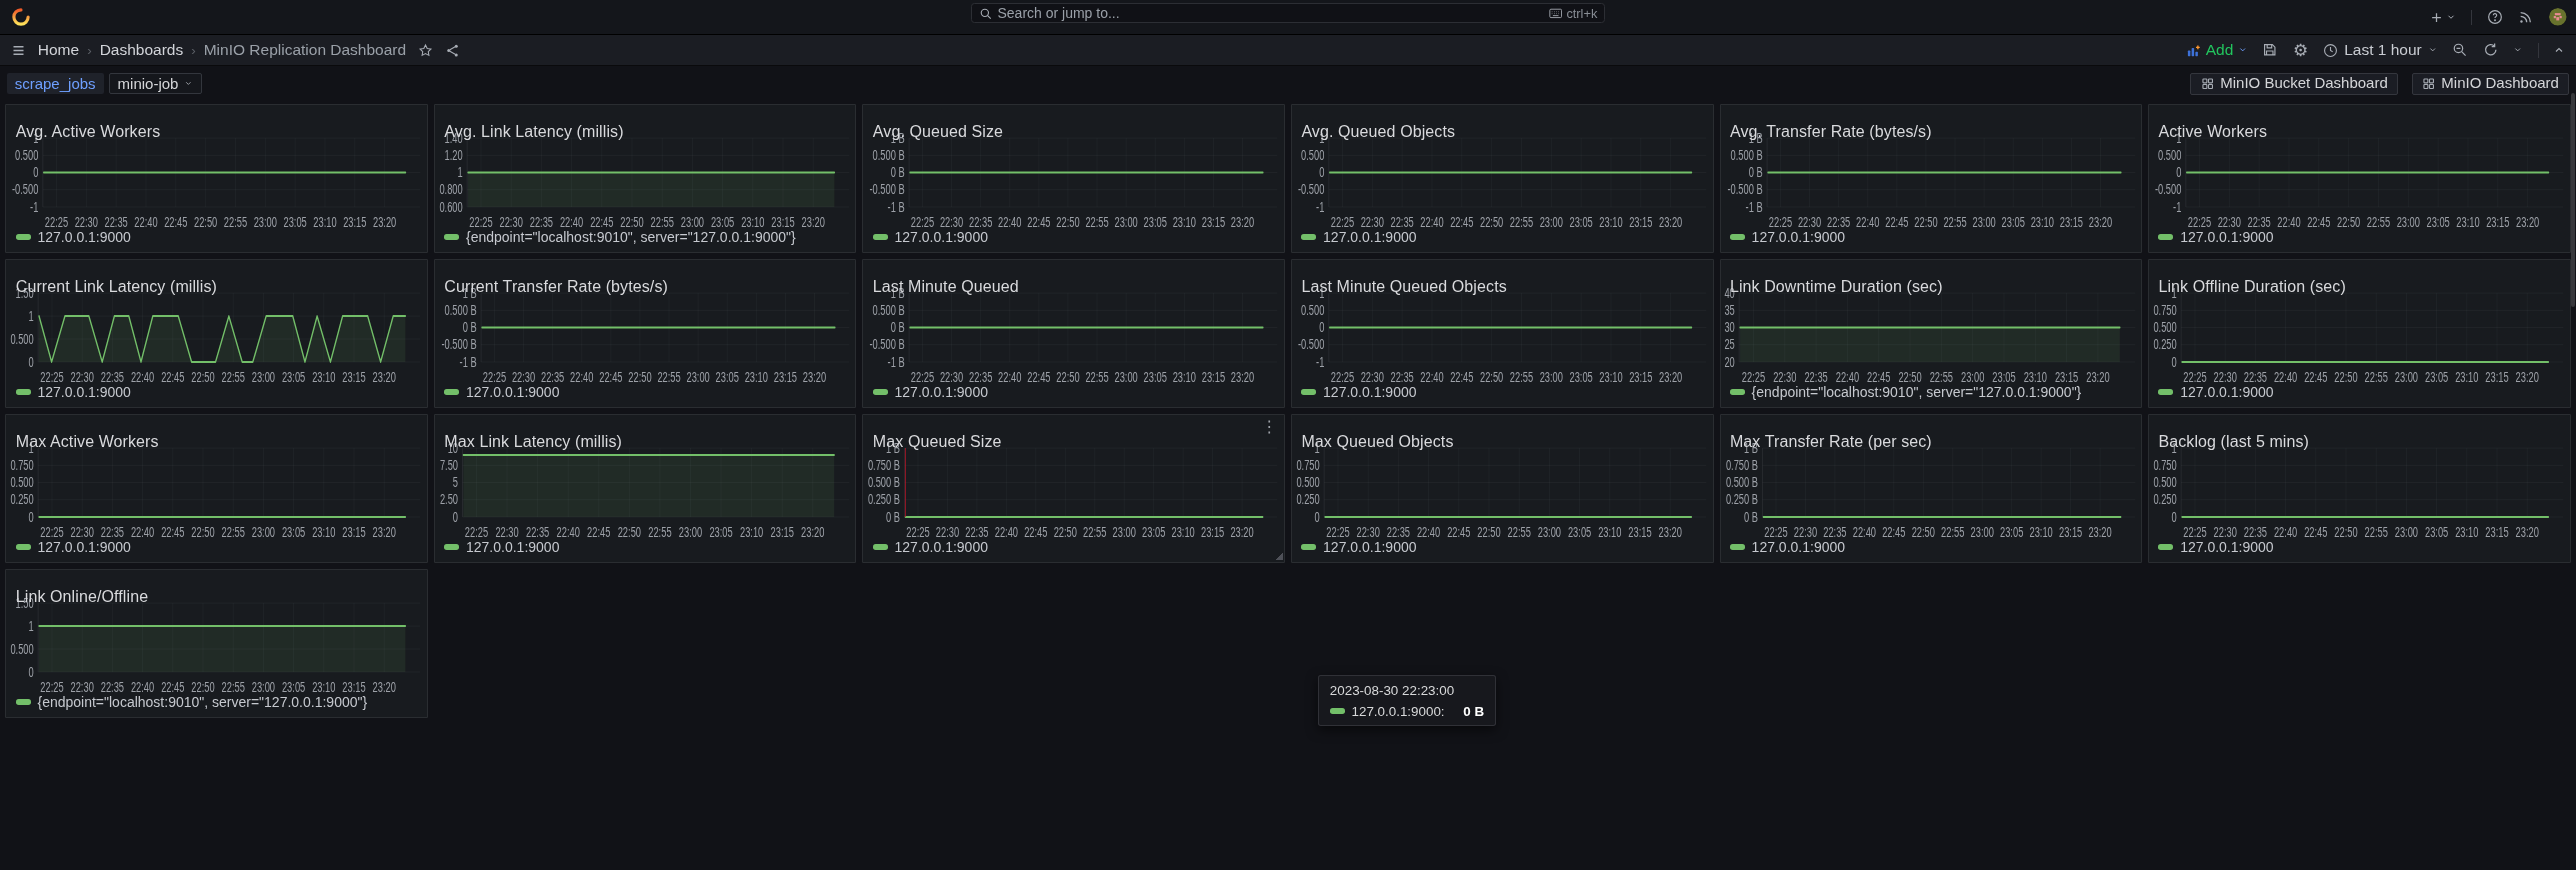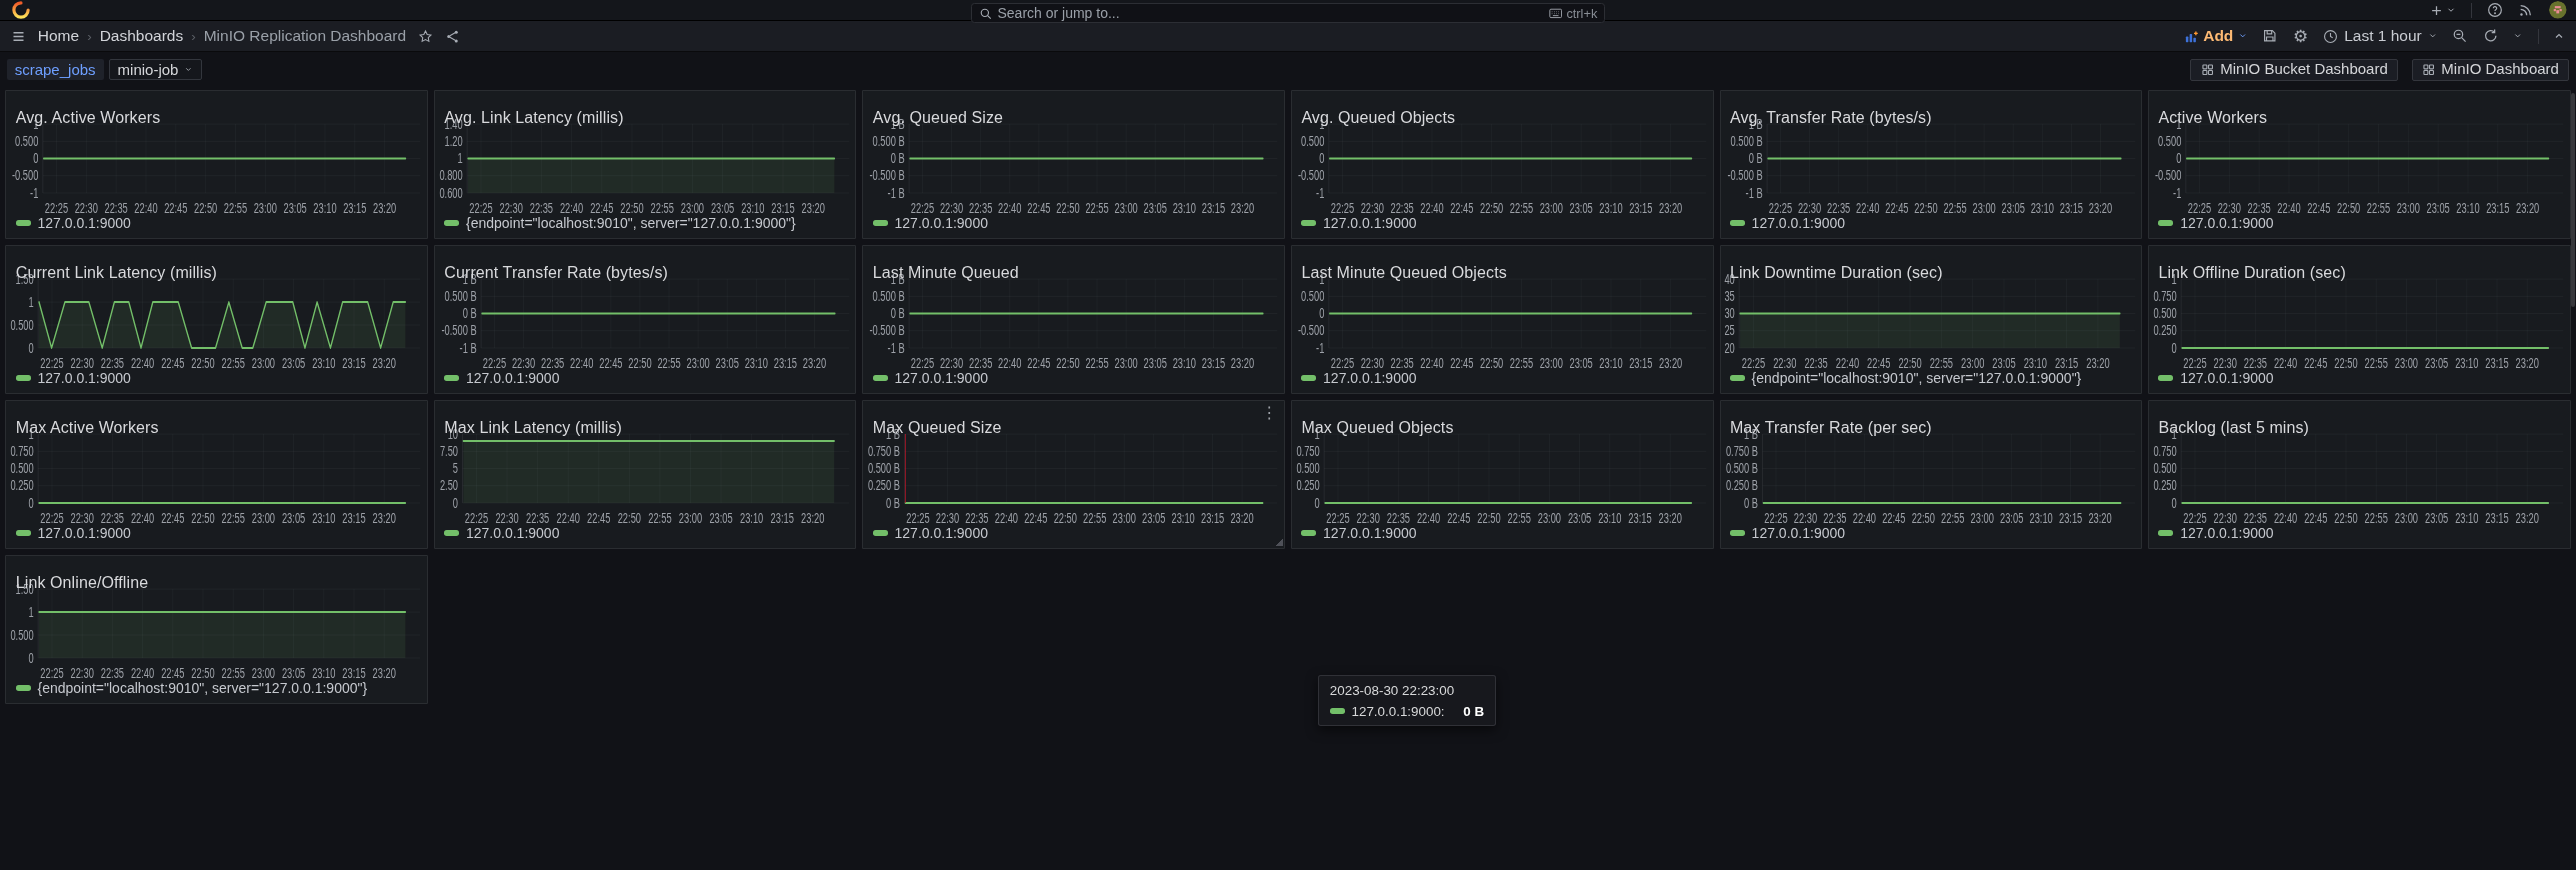--- a/index.html
+++ b/index.html
@@ -3,42 +3,42 @@
 <meta charset="utf-8">
 <style>
   *{box-sizing:border-box}
   html,body{margin:0;padding:0}
   body{
     width:2576px;height:870px;overflow:hidden;position:relative;
     background:#111217;color:#D8D9DA;
     font-family:"Liberation Sans",sans-serif;
   }
   
-  .topbar{height:21px;background:#14161b;border-bottom:0.7px solid #000;
+  .topbar{height:35px;background:#14161b;border-bottom:0.7px solid #000;
     display:flex;align-items:center;position:relative;padding:0 9.4px}
   .logo{width:18px;height:18px;margin-left:2.7px;display:flex;align-items:center;justify-content:center}
   .searchbox{position:absolute;left:50%;transform:translateX(-50%);top:3.4px;
     width:634px;height:20px;background:#101116;border:0.7px solid #2c2e34;border-radius:3.4px;
     display:flex;align-items:center;padding:0 6.7px;gap:5.4px;color:#9aa0a8;font-size:14px}
   .searchbox .kbd-hint{margin-left:auto;display:flex;align-items:center;gap:4px;font-size:12.8px;color:#888d95}
   .top-icons{margin-left:auto;display:flex;align-items:center;gap:15px;color:#A8ADB5}
   .icon{display:inline-flex;align-items:center;justify-content:center;color:#A8ADB5}
   .icon svg{display:block}
   .plus-group{display:flex;align-items:center;gap:2.7px}
   .tb-divider{width:0.7px;height:15px;background:#34363d}
   .avatar{width:17.5px;height:17.5px;border-radius:50%;overflow:hidden}
   
   .navbar{height:31px;background:#1b1d23;border-bottom:0.7px solid #0a0a0c;
     display:flex;align-items:center;padding:0 10.8px;gap:12px;font-size:15.5px}
   .crumbs{display:flex;align-items:center;gap:8px}
   .crumb{color:#d2d4d9}
   .crumb.current{color:#9aa0a8}
   .crumb-sep{color:#5b5f66;font-size:13.4px}
   .nav-actions{margin-left:auto;display:flex;align-items:center;gap:15px;color:#A8ADB5}
-  .add-btn{display:flex;align-items:center;gap:4.7px;color:#fdba74;font-weight:700}
+  .add-btn{display:flex;align-items:center;gap:4.7px;color:#22c55e;font-weight:400}
   .time-group{display:flex;align-items:center;gap:6px;color:#c9ccd2}
   .gear-glyph{font-size:17px;line-height:1;color:#A8ADB5}
   
   .subbar{height:35px;display:flex;align-items:center;padding:0 6.7px;background:#111217}
   .var-group{display:flex;align-items:center;gap:5px}
   .var-label{height:21.5px;display:flex;align-items:center;padding:0 8px;background:#1f222a;
     border-radius:2px;color:#6E9FFF;font-size:15px}
   .var-value{height:21.5px;display:flex;align-items:center;gap:6px;padding:0 8px;background:#15171c;
     border:0.7px solid #33363d;border-radius:2px;color:#d5d6d9;font-size:15px}
   .dash-links{margin-left:auto;display:flex;align-items:center;gap:13.4px}

